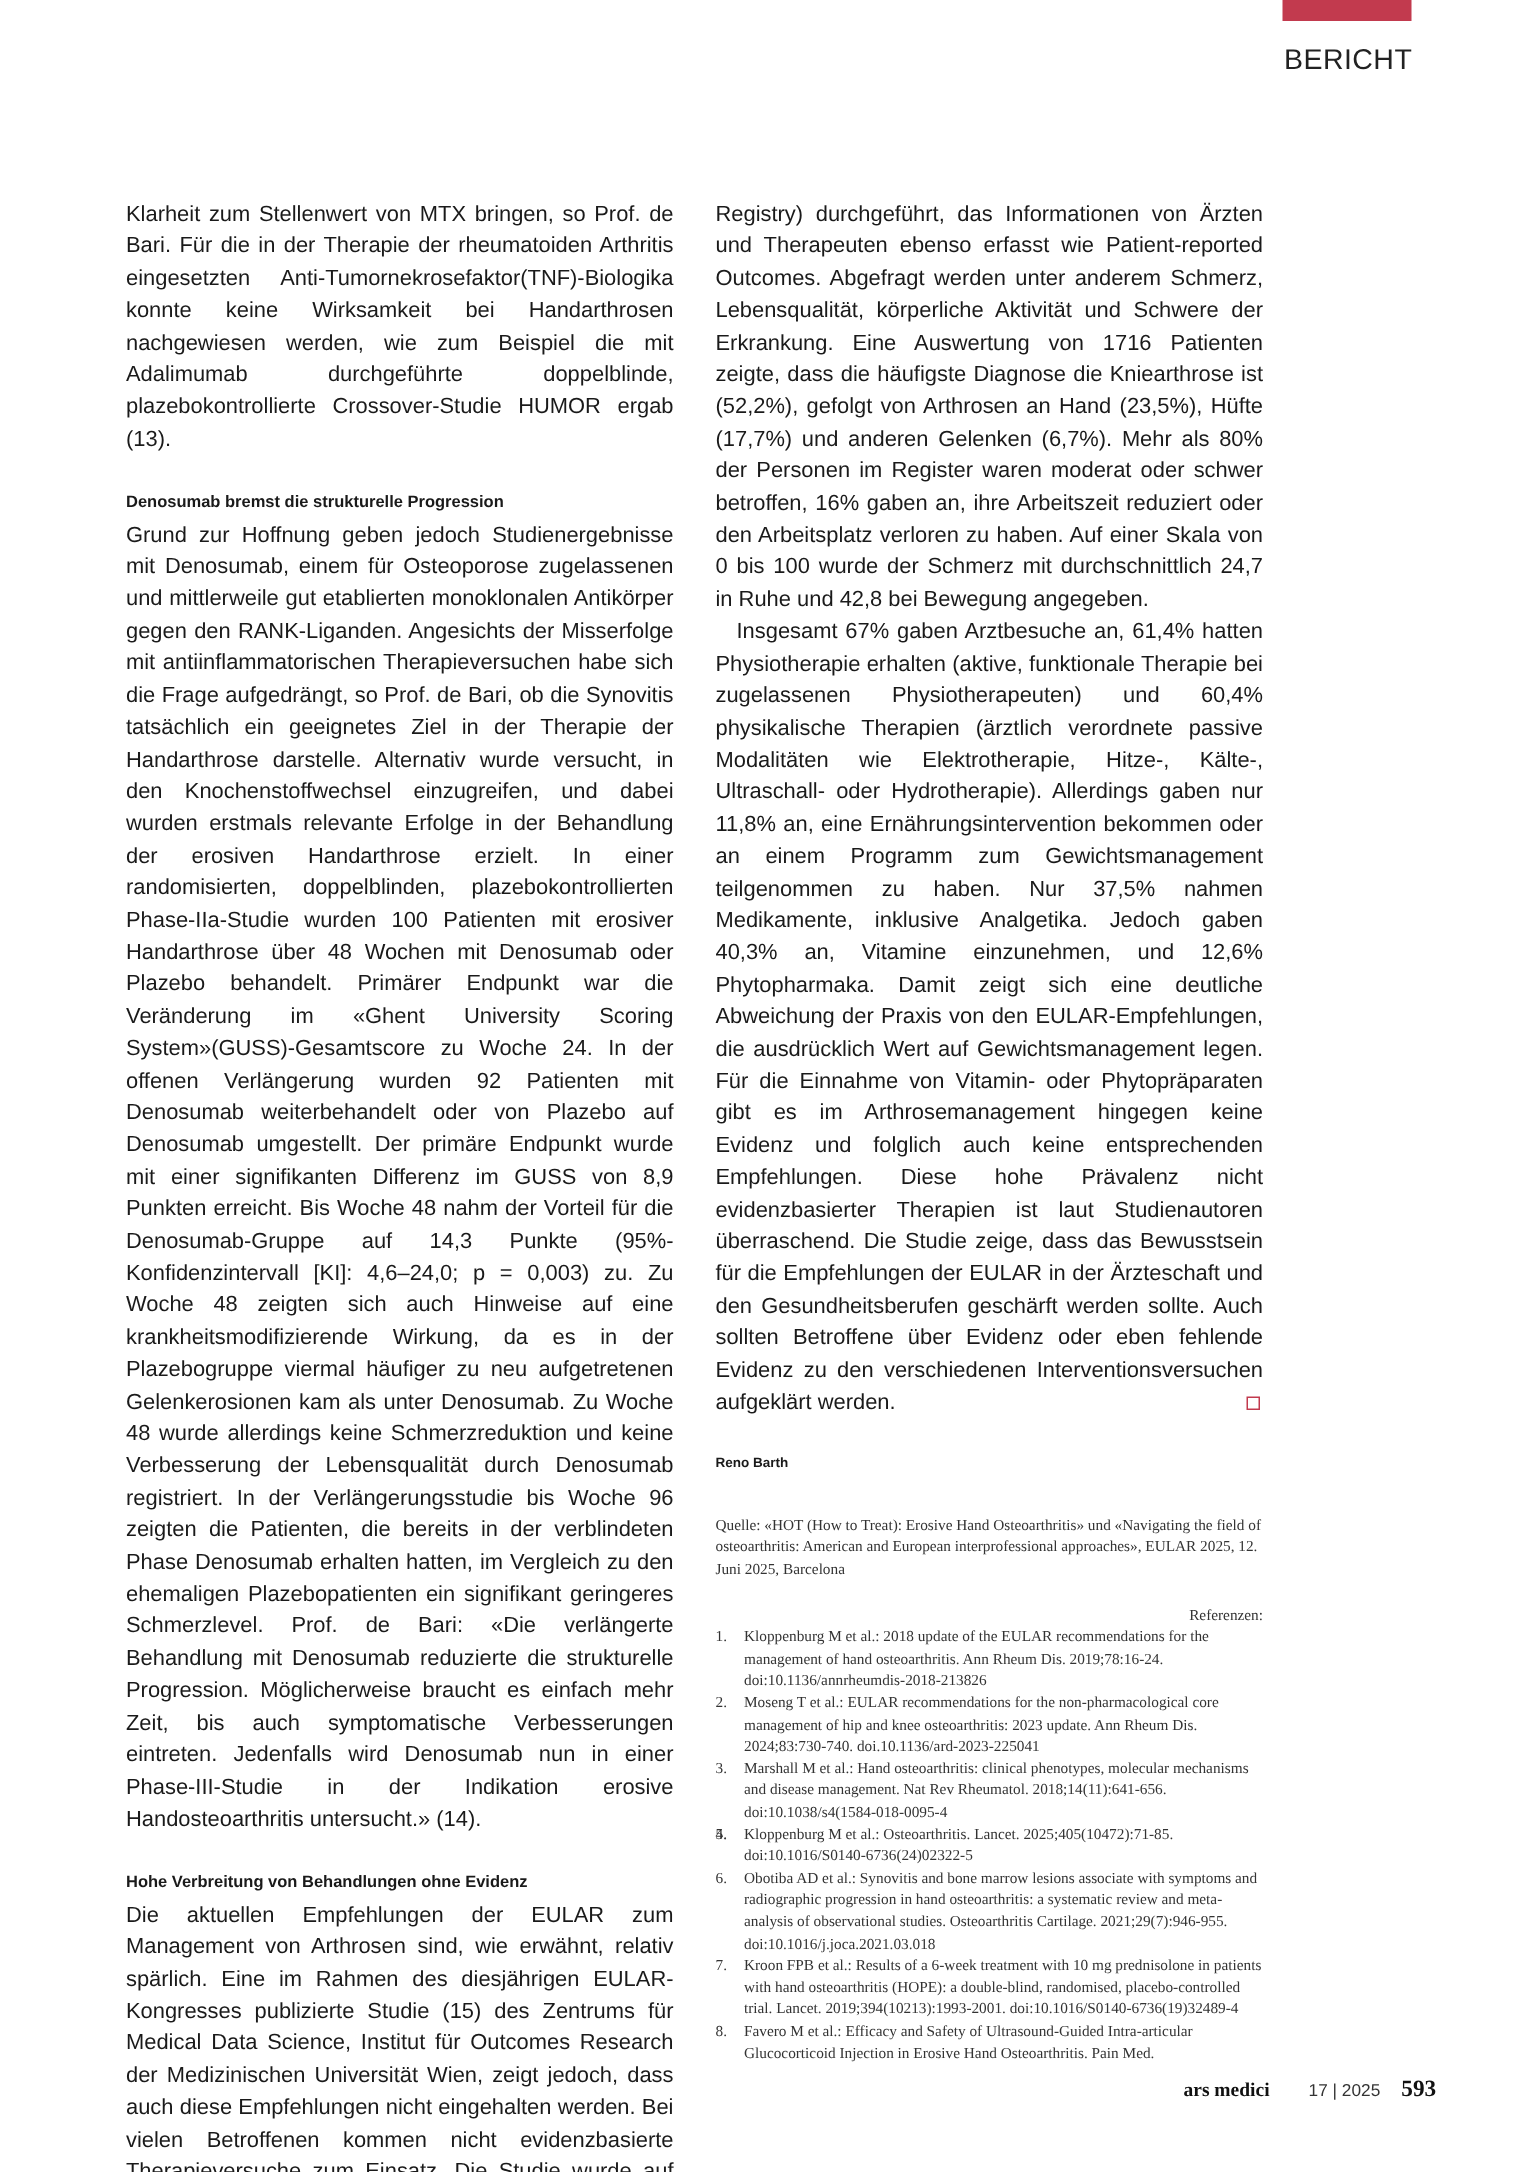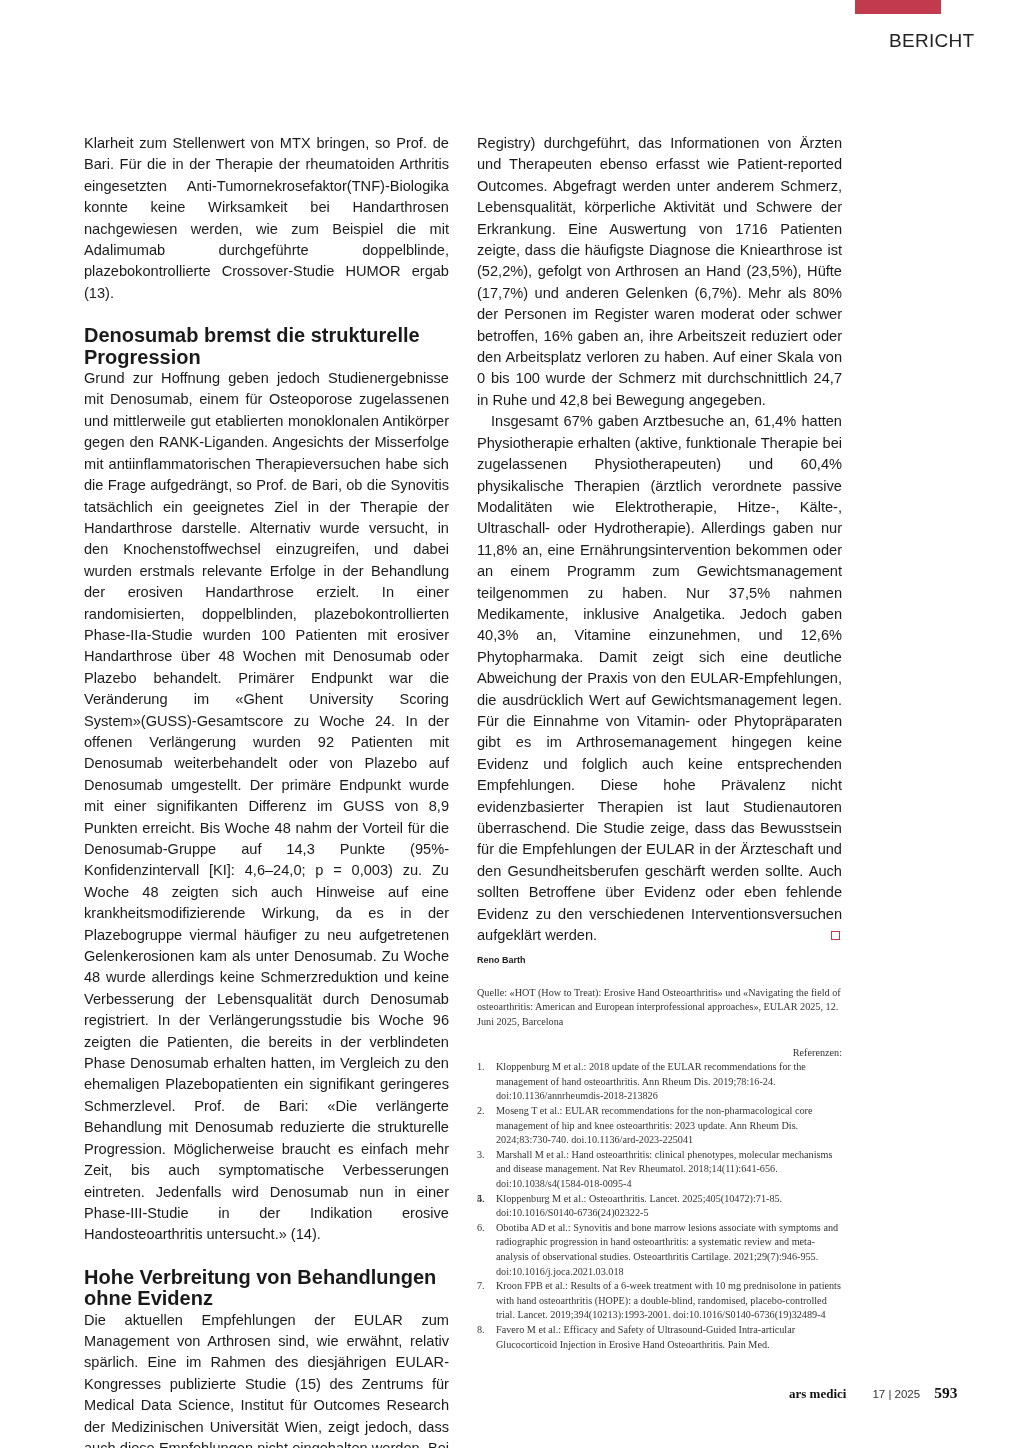--- a/index.html
+++ b/index.html
@@ -1,28 +1,28 @@
 <!DOCTYPE html>
 <html><head>
   <meta charset="utf-8">
   <style>
     html, body { margin: 0; padding: 0; background: #ffffff; }
     body { width: 1024px; height: 1448px; position: relative; overflow: hidden; color: #1a1a1a; }
     .accent-bar { position: absolute; left: 855px; top: 0; width: 86px; height: 14px; background: #c23a4e; }
-    .section-label { position: absolute; left: 856px; top: 30px; font-family: "Liberation Sans", sans-serif; font-size: 19px; letter-spacing: 0.3px; color: #222; font-weight: normal; margin-left: 33px; }
+    .section-label { position: absolute; left: 856px; top: 30px; font-family: "Liberation Sans", sans-serif; font-size: 19px; letter-spacing: 0.3px; color: #222; font-weight: normal; }
     .col { position: absolute; top: 133px; width: 365px; font-family: "Liberation Sans", sans-serif; font-size: 14.6px; line-height: 21.4px; text-align: justify; hyphens: manual; }
     .col-left { left: 84px; }
     .col-right { left: 477px; }
     .col p { margin: 0; }
-    .col h2 { margin: 0; font-size: 20px; line-height: 21.4px; font-weight: bold; text-align: left; }
+    .col h2 { margin: 0; font-size: 11px; line-height: 21.4px; font-weight: bold; text-align: left; }
     .gap { height: 21px; }
     .indent { text-indent: 14px; }
     .end-mark { display: inline-block; width: 7px; height: 7px; border: 1.6px solid #c23a4e; float: right; margin-top: 6px; margin-right: 2px; }
-    .author { font-family: "Liberation Sans", sans-serif; font-size: 9px; font-weight: bold; margin-top: 4px; }
-    .source { font-family: "Liberation Serif", serif; font-size: 10.2px; line-height: 14.6px; margin-top: 14px; text-align: left; color: #333; }
+    .author { font-family: "Liberation Sans", sans-serif; font-size: 9px; font-weight: bold; margin-top: 19px; }
+    .source { font-family: "Liberation Serif", serif; font-size: 10.2px; line-height: 14.6px; margin-top: 24px; text-align: left; color: #333; }
     .refs-title { font-family: "Liberation Serif", serif; font-size: 10.2px; line-height: 14.6px; margin-top: 16px; color: #333; text-align: right; }
     .refs { list-style: none; margin: 0; padding: 0; font-family: "Liberation Serif", serif; font-size: 10.2px; line-height: 14.6px; color: #333; text-align: left; }
     .refs li { position: relative; padding-left: 19px; }
     .refs .num { position: absolute; left: 0; top: 0; }
     .footer { position: absolute; left: 789px; top: 1384px; font-family: "Liberation Serif", serif; color: #111; white-space: nowrap; }
     .footer .mag { font-weight: bold; font-size: 13px; }
     .footer .issue { font-family: "Liberation Sans", sans-serif; font-size: 11.5px; margin-left: 22px; color: #333; }
     .footer .page { font-weight: bold; font-size: 15.5px; margin-left: 10px; margin-top: 32px; }
   </style>
 </head>

